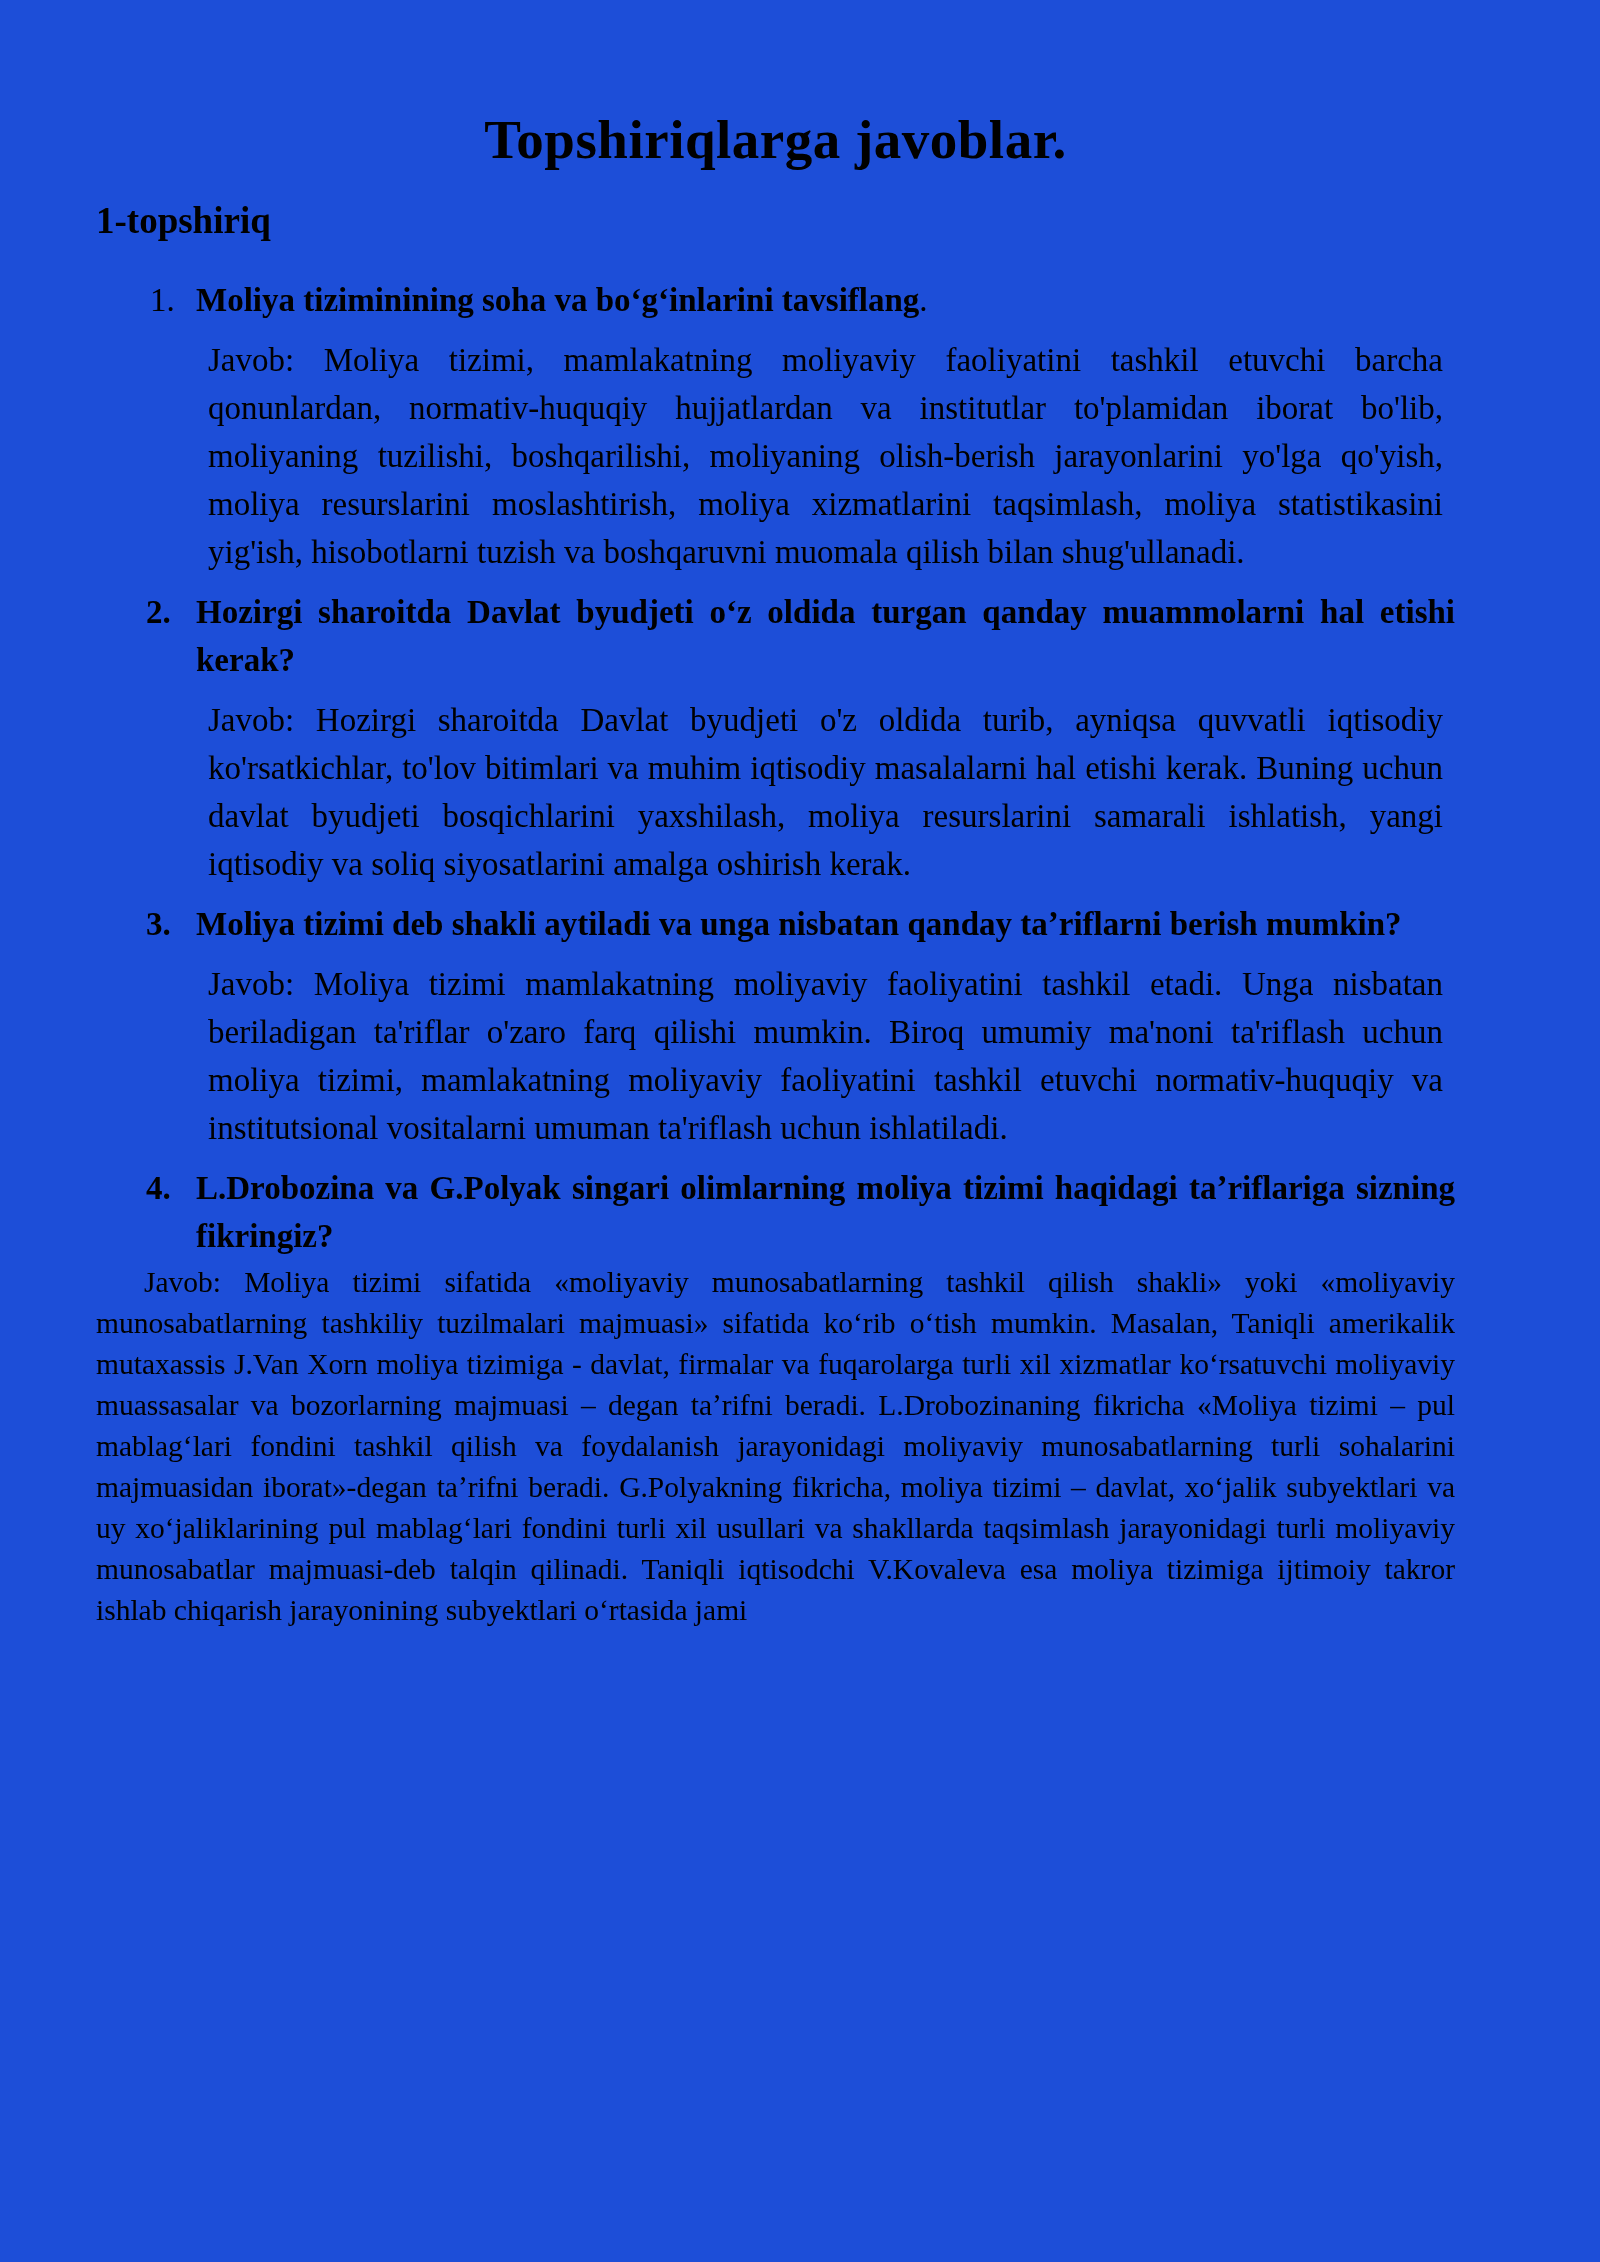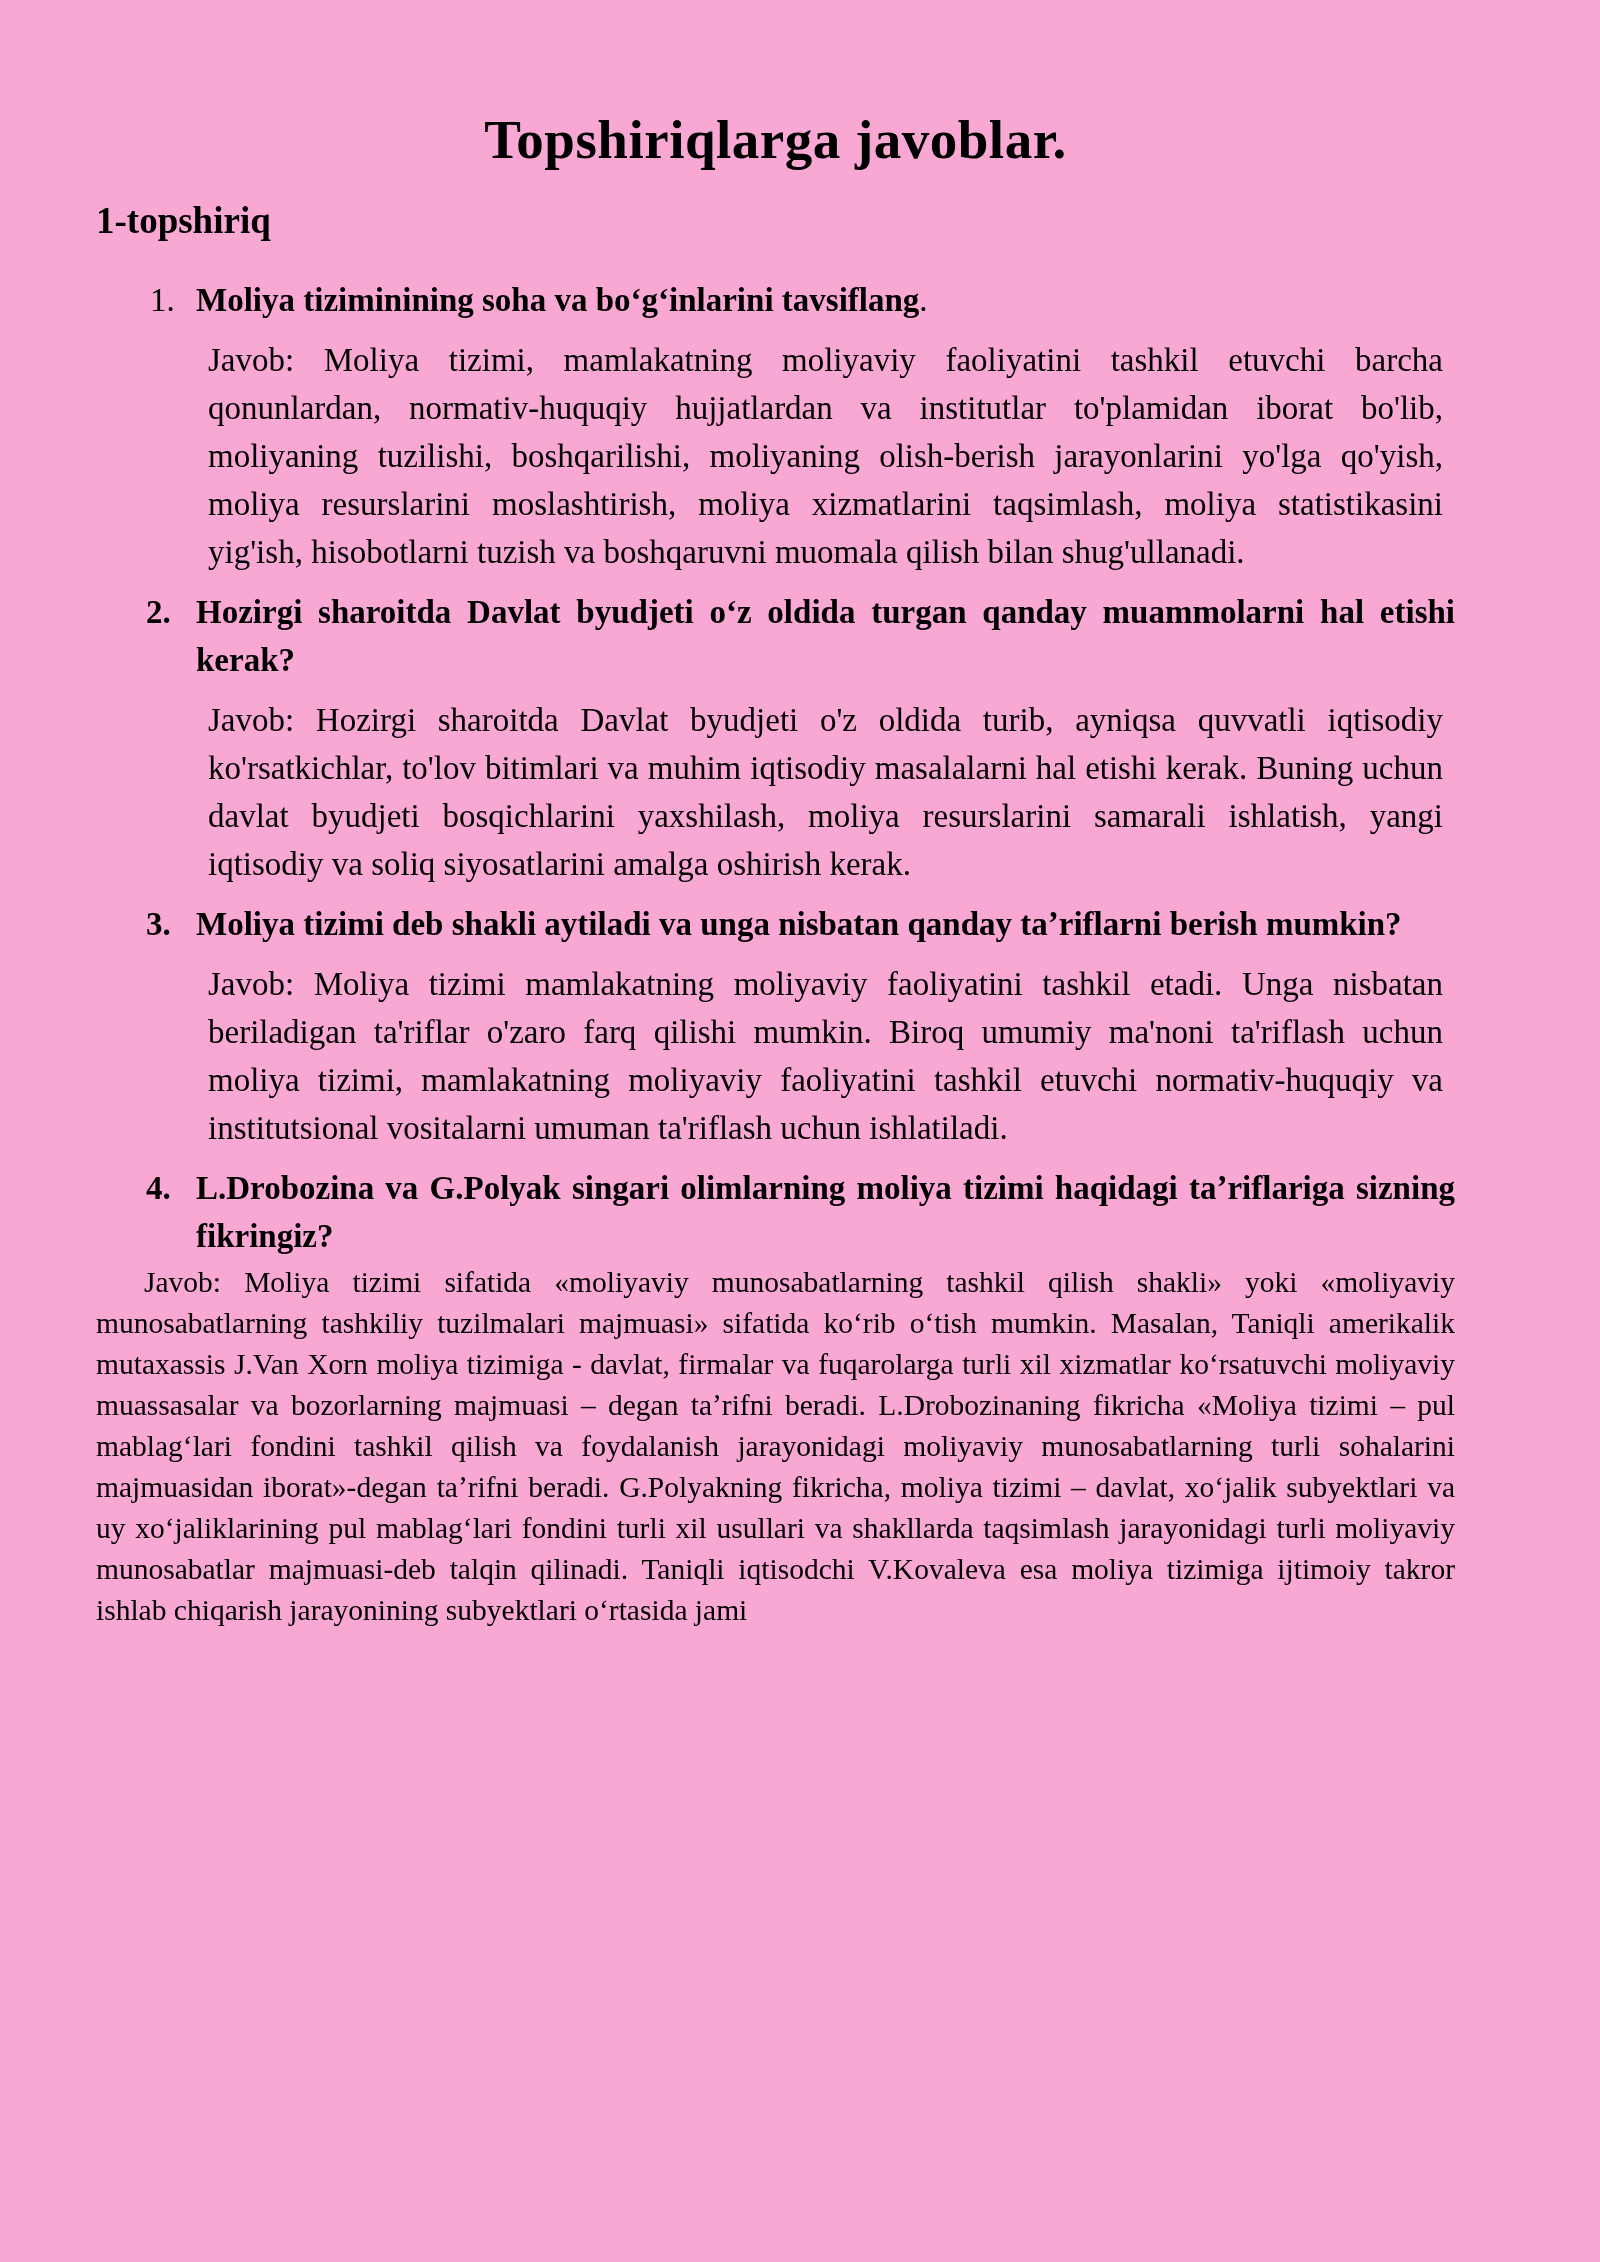--- a/index.html
+++ b/index.html
@@ -4,21 +4,21 @@
 <style>
   * { box-sizing: border-box; }
   html, body {
     margin: 0;
     padding: 0;
     background: #ffffff;
   }
   .page {
     width: 1600px;
     height: 2262px;
-    background: #f9a8d4;
+    background: #1d4ed8;
     color: #000000;
     font-family: "Liberation Serif", "DejaVu Serif", serif;
     padding: 108px 145px 0 96px;
     overflow: hidden;
   }
   .doc-title {
     margin: 0 0 26px 0;
     font-size: 55px;
     line-height: 64px;
     font-weight: bold;

